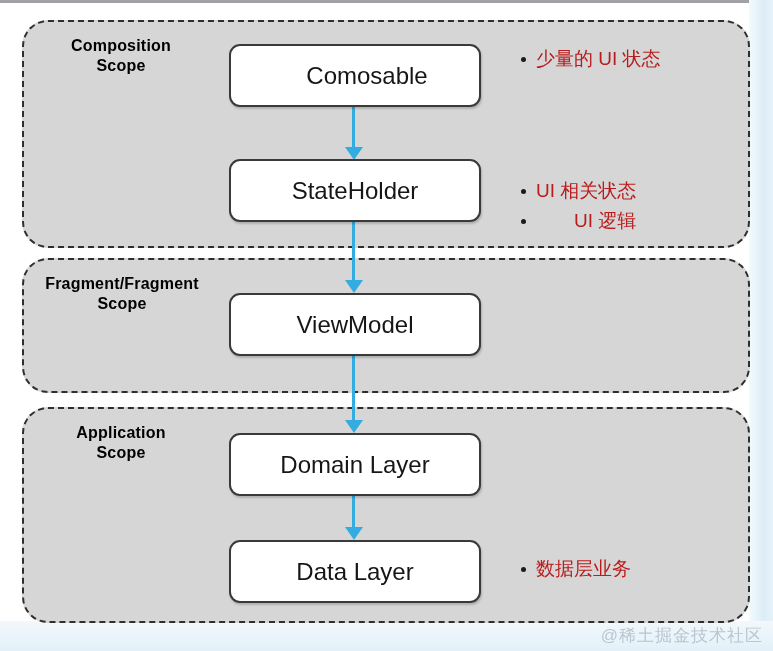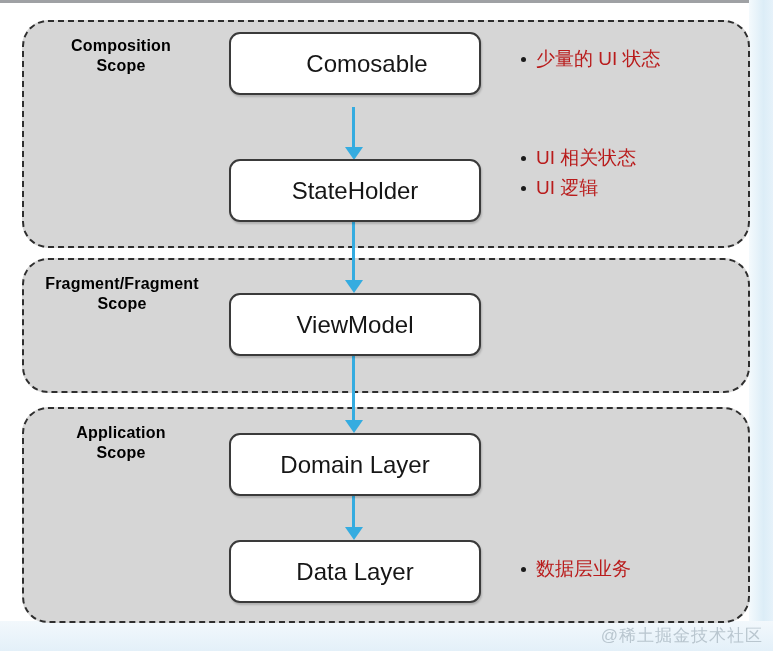--- a/index.html
+++ b/index.html
@@ -83,21 +83,21 @@
     background: #ffffff;
     border: 2px solid #3a3a3a;
     border-radius: 11px;
     display: flex;
     align-items: center;
     justify-content: center;
     font-size: 24px;
     color: #161616;
     box-shadow: 1px 2px 2px rgba(0,0,0,.18);
   }
-  .node-composable  { top: 32px; padding-left: 24px; }
+  .node-composable  { top: 44px; padding-left: 24px; }
   .node-stateholder { top: 159px; }
   .node-viewmodel   { top: 293px; }
   .node-domain      { top: 433px; }
   .node-data        { top: 540px; }
 
   
   .arrow {
     position: absolute;
     left: 352px;
     width: 3px;
@@ -141,21 +141,21 @@
     content: "";
     position: absolute;
     left: -15px;
     top: 13px;
     width: 5px;
     height: 5px;
     border-radius: 50%;
     background: #1b1b1b;
   }
   .notes-1 { top: 44px; }
-  .notes-2 { top: 143px; }
+  .notes-2 { top: 176px; text-align: right; }
   .notes-3 { top: 293px; }
   .notes-4 { top: 447px; }
   .notes-5 { top: 554px; }
 
   .watermark {
     position: absolute;
     right: 10px;
     bottom: 4px;
     font-size: 17px;
     color: #b9c6cf;

